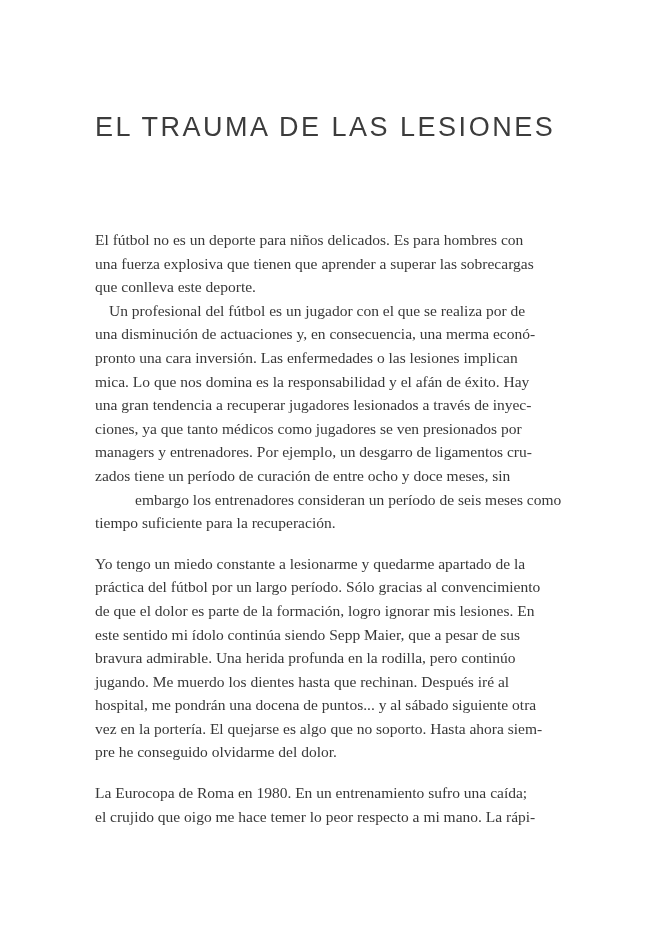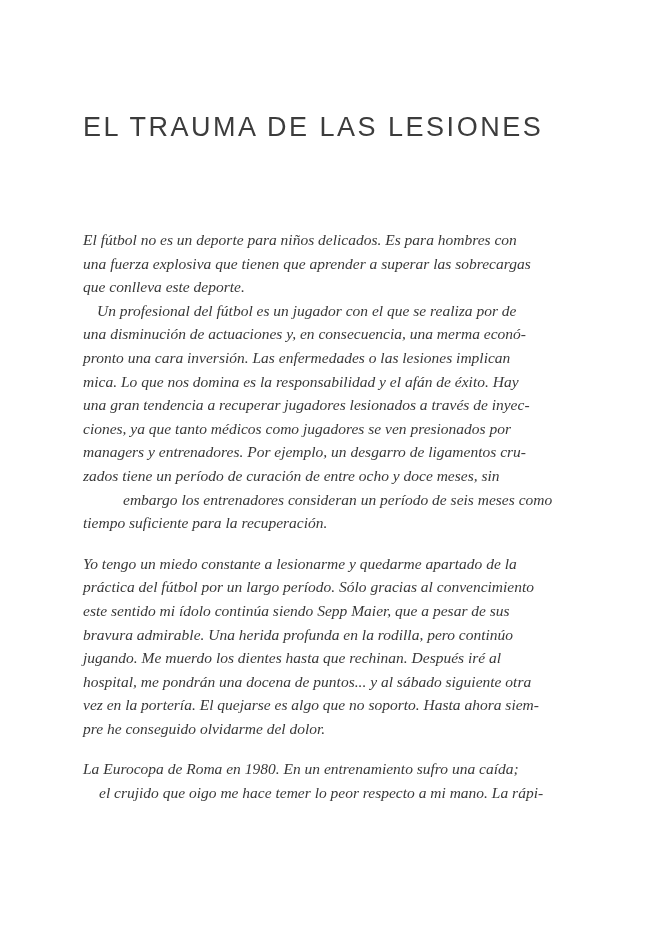--- a/index.html
+++ b/index.html
@@ -8,21 +8,21 @@
     width: 650px;
     height: 944px;
     margin: 0 auto;
     background: #ffffff;
     overflow: hidden;
     font-family: "Liberation Serif", serif;
   }
   .content {
     position: absolute;
     top: 112px;
-    left: 83px;
+    left: 95px;
     width: 458px;
   }
   .title {
     margin: 0 0 86px 0;
     font-family: "Liberation Sans", sans-serif;
     font-weight: 400;
     font-size: 27px;
     line-height: 30px;
     letter-spacing: 2.5px;
     color: #3c3c3c;
@@ -37,21 +37,20 @@
   .gap { height: 17px; }
   .line {
     white-space: nowrap;
     overflow: visible;
   }
   .line.indent { padding-left: 14px; }
   .line .ltxt {
     display: inline-block;
     transform-origin: 0 50%;
     white-space: nowrap;
-    font-style: italic;
   }
 </style>
 </head>
 <body>
 
 <div class="page">
   <div class="content">
     <h1 class="title">EL TRAUMA DE LAS LESIONES</h1>
     <div class="text-block" id="text-block">
         <div class="para">
@@ -68,27 +67,28 @@
           <div class="line"><span class="ltxt" style="transform: scaleX(1);">ciones, ya que tanto médicos como jugadores se ven presionados por</span></div>
           <div class="line"><span class="ltxt" style="transform: scaleX(1);">managers y entrenadores. Por ejemplo, un desgarro de ligamentos cru-</span></div>
           <div class="line"><span class="ltxt" style="transform: scaleX(1);">zados tiene un período de curación de entre ocho y doce meses, sin</span></div>
           <div class="line"><span class="ltxt" style="transform: scaleX(1); margin-left: 40px;">embargo los entrenadores consideran un período de seis meses como</span></div>
           <div class="line"><span class="ltxt" style="transform: scaleX(1);">tiempo suficiente para la recuperación.</span></div>
         </div>
         <div class="gap"></div>
         <div class="para">
           <div class="line"><span class="ltxt" style="transform: scaleX(1);">Yo tengo un miedo constante a lesionarme y quedarme apartado de la</span></div>
           <div class="line"><span class="ltxt" style="transform: scaleX(1);">práctica del fútbol por un largo período. Sólo gracias al convencimiento</span></div>
+          <div class="line"><span class="ltxt" style="transform: scaleX(1);">de que el dolor es parte de la formación, logro ignorar mis lesiones. En</span></div>
           <div class="line"><span class="ltxt" style="transform: scaleX(1);">este sentido mi ídolo continúa siendo Sepp Maier, que a pesar de sus</span></div>
           <div class="line"><span class="ltxt" style="transform: scaleX(1);">bravura admirable. Una herida profunda en la rodilla, pero continúo</span></div>
           <div class="line"><span class="ltxt" style="transform: scaleX(1);">jugando. Me muerdo los dientes hasta que rechinan. Después iré al</span></div>
           <div class="line"><span class="ltxt" style="transform: scaleX(1);">hospital, me pondrán una docena de puntos... y al sábado siguiente otra</span></div>
           <div class="line"><span class="ltxt" style="transform: scaleX(1);">vez en la portería. El quejarse es algo que no soporto. Hasta ahora siem-</span></div>
           <div class="line"><span class="ltxt" style="transform: scaleX(1);">pre he conseguido olvidarme del dolor.</span></div>
         </div>
         <div class="gap"></div>
         <div class="para">
           <div class="line"><span class="ltxt" style="transform: scaleX(1);">La Eurocopa de Roma en 1980. En un entrenamiento sufro una caída;</span></div>
-          <div class="line"><span class="ltxt" style="transform: scaleX(1); margin-left: 16px;">el crujido que oigo me hace temer lo peor respecto a mi mano. La rápi-</span></div>
+          <div class="line"><span class="ltxt" style="transform: scaleX(1);">el crujido que oigo me hace temer lo peor respecto a mi mano. La rápi-</span></div>
         </div>
       </div>
   </div>
 </div>
 
 </body></html>

